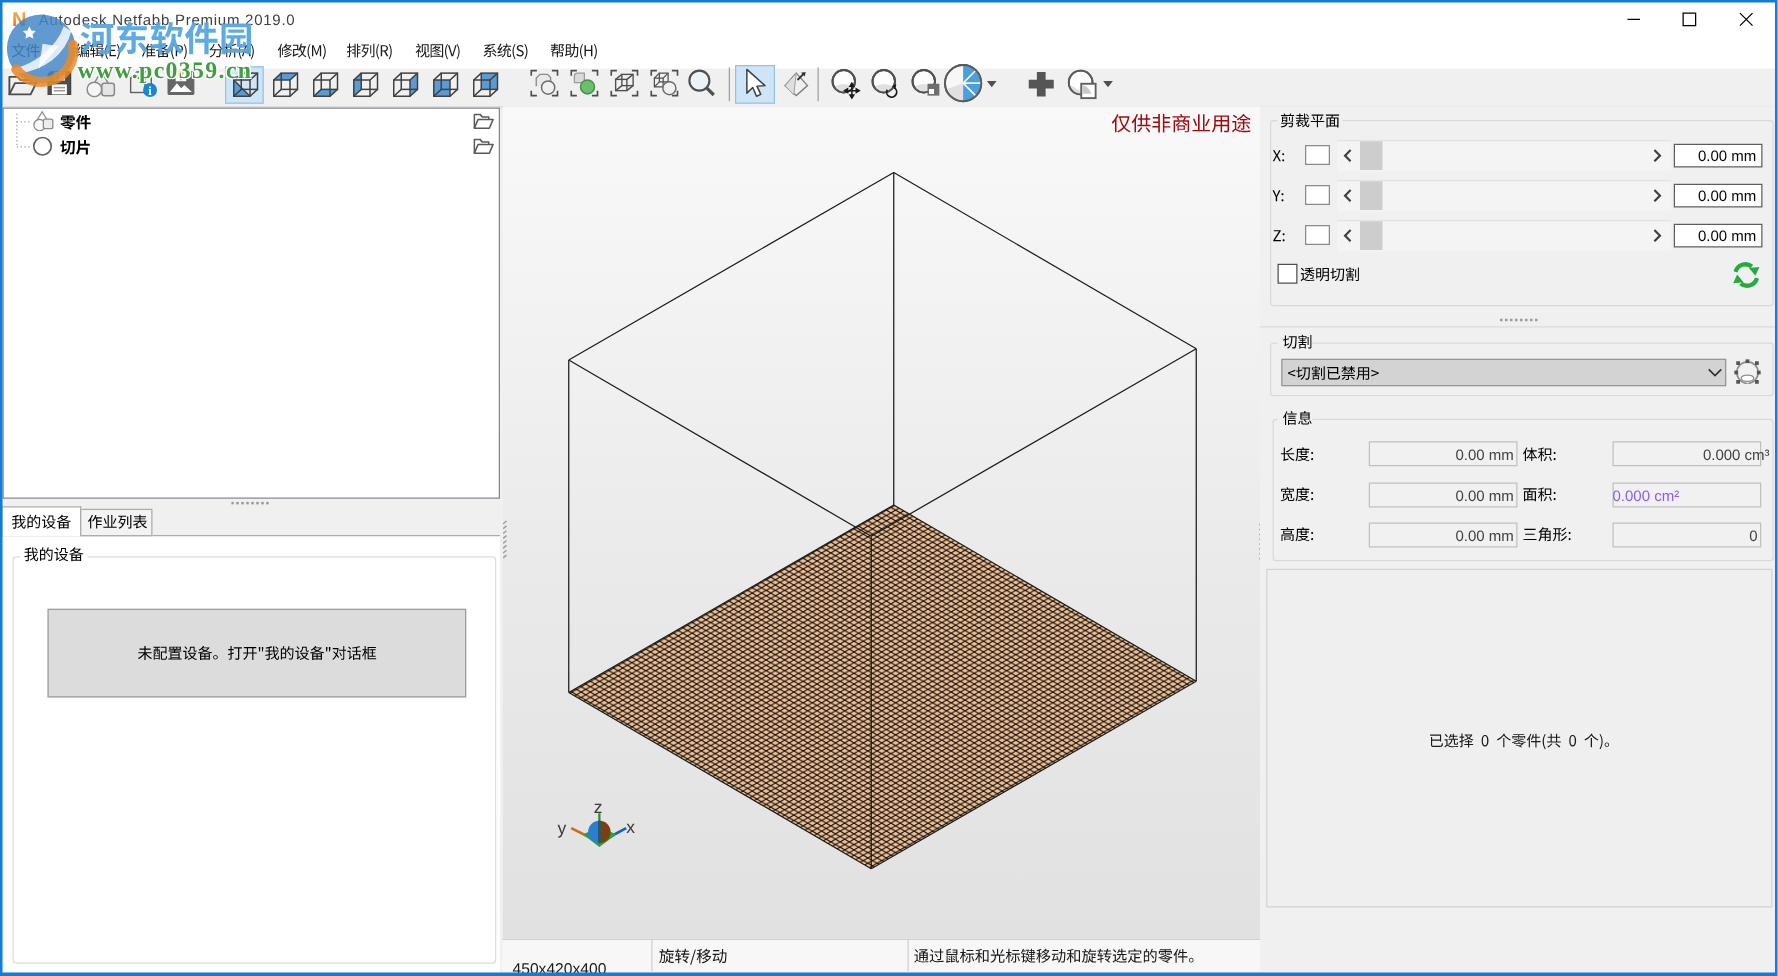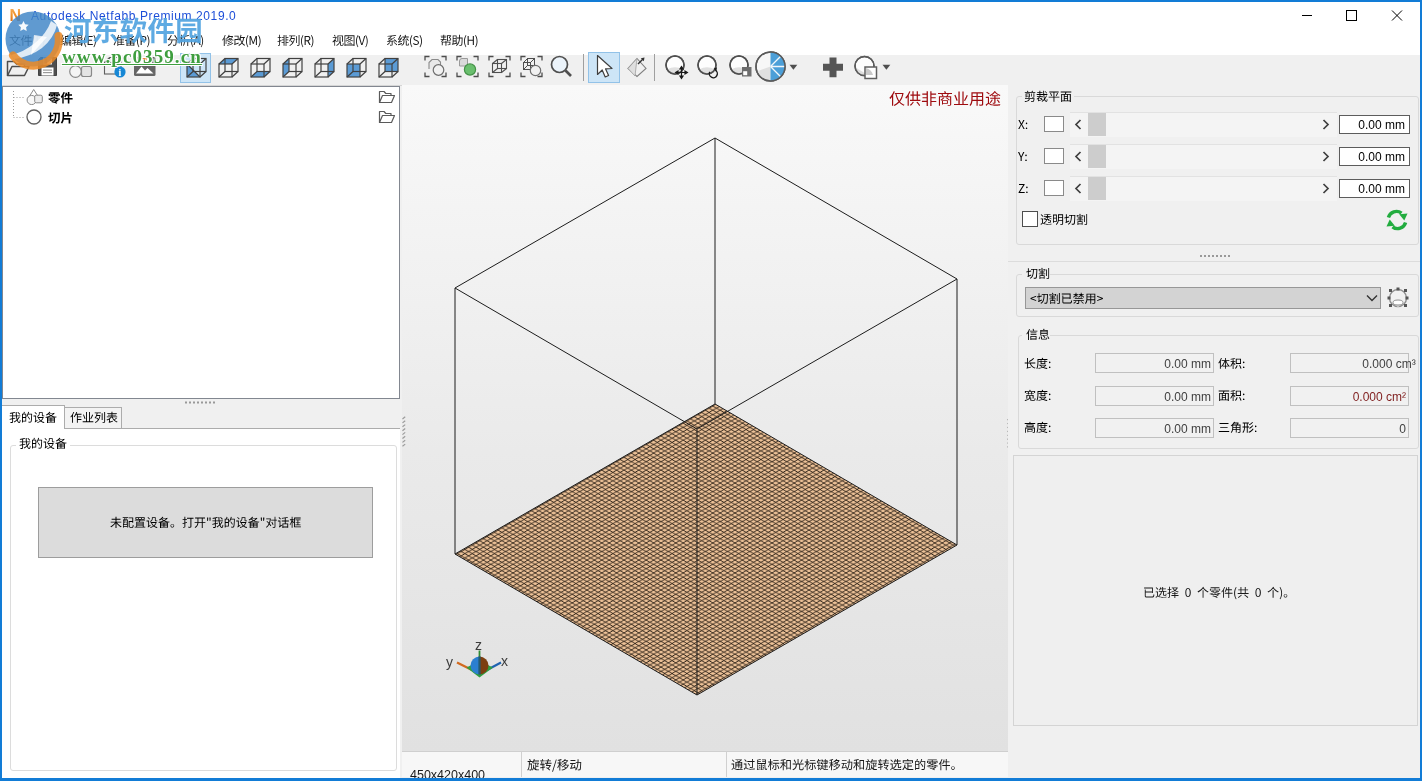--- a/index.html
+++ b/index.html
@@ -7,21 +7,21 @@
 <svg style="position:absolute;left:9px;top:6px" width="18" height="17">
       <defs>
         <linearGradient id="ng" x1="0" y1="0" x2="0" y2="1">
           <stop offset="0" stop-color="#f8b45c"></stop>
           <stop offset="0.5" stop-color="#ef8f28"></stop>
           <stop offset="1" stop-color="#cd5f0e"></stop>
         </linearGradient>
       </defs>
       <text x="0.5" y="15" font-family="Liberation Sans, sans-serif" font-size="16" font-weight="bold" fill="url(#ng)">N</text>
     </svg>
-<div style="position:absolute;left:31px;top:9px;font:normal 12px 'Liberation Sans', sans-serif;color:#1d4ed8;letter-spacing:0.6px;white-space:pre;">Autodesk Netfabb Premium 2019.0</div>
+<div style="position:absolute;left:31px;top:9px;font:normal 12px 'Liberation Sans', sans-serif;color:#404040;letter-spacing:0.6px;white-space:pre;">Autodesk Netfabb Premium 2019.0</div>
 <svg style="position:absolute;left:1296px;top:8px" width="120" height="14">
       <g stroke="#000" stroke-width="1" fill="none">
         <path d="M6 7.5 H16"></path>
         <rect x="50.5" y="2.5" width="10" height="10"></rect>
         <path d="M96 2.5 L106 12.5 M106 2.5 L96 12.5"></path>
       </g>
     </svg>
 <svg style="position:absolute;left:9.0px;top:30.6px;overflow:visible" width="39" height="18">
       <path transform="translate(0,13.9)" d="M5.1 -9.9C5.4 -9.3 5.8 -8.5 6.0 -8.0L7.0 -8.3C6.8 -8.8 6.4 -9.6 6.0 -10.2ZM0.6 -8.0V-7.1H2.5C3.2 -5.3 4.1 -3.7 5.4 -2.4C4.0 -1.3 2.4 -0.5 0.4 0.1C0.6 0.3 0.9 0.7 1.0 0.9C3.0 0.3 4.7 -0.6 6.0 -1.8C7.4 -0.6 9.0 0.3 11.0 0.9C11.1 0.6 11.4 0.2 11.6 0.0C9.7 -0.4 8.1 -1.3 6.7 -2.4C7.9 -3.6 8.9 -5.2 9.6 -7.1H11.4V-8.0ZM6.0 -3.0C4.9 -4.2 4.0 -5.5 3.4 -7.1H8.5C7.9 -5.5 7.1 -4.1 6.0 -3.0Z M15.3 -4.1V-3.2H18.7V1.0H19.6V-3.2H22.9V-4.1H19.6V-6.7H22.4V-7.6H19.6V-9.9H18.7V-7.6H17.1C17.2 -8.2 17.4 -8.7 17.5 -9.3L16.6 -9.5C16.4 -7.9 15.9 -6.4 15.2 -5.4C15.4 -5.3 15.8 -5.0 15.9 -4.9C16.2 -5.4 16.6 -6.0 16.8 -6.7H18.7V-4.1ZM14.7 -10.0C14.0 -8.2 13.0 -6.4 11.8 -5.2C12.0 -5.0 12.3 -4.6 12.3 -4.4C12.7 -4.8 13.1 -5.2 13.5 -5.8V0.9H14.3V-7.2C14.8 -8.0 15.2 -8.9 15.5 -9.8Z M25.8 2.4 26.4 2.1C25.4 0.3 24.9 -1.7 24.9 -3.7C24.9 -5.8 25.4 -7.8 26.4 -9.5L25.8 -9.8C24.7 -8.0 24.0 -6.1 24.0 -3.7C24.0 -1.4 24.7 0.6 25.8 2.4Z M27.6 0.0H28.7V-3.9H32.1V-4.9H28.7V-7.9H32.7V-8.8H27.6Z M33.7 2.4C34.8 0.6 35.4 -1.4 35.4 -3.7C35.4 -6.1 34.8 -8.0 33.7 -9.8L33.0 -9.5C34.0 -7.8 34.5 -5.8 34.5 -3.7C34.5 -1.7 34.0 0.3 33.0 2.1Z" fill="#1a1a1a"></path>
     </svg>
@@ -507,21 +507,21 @@
 <div style="position:absolute;left:1290px;top:357px;font:normal 12px 'Liberation Sans', sans-serif;color:#404040;letter-spacing:0;white-space:pre;width:116px;text-align:center;padding-left:41px;">0.000 cm³</div>
 <svg style="position:absolute;left:1024.0px;top:386.1px;overflow:visible" width="31" height="18">
       <path transform="translate(0,13.9)" d="M6.3 -2.3V-0.3C6.3 0.6 6.6 0.8 7.8 0.8C8.1 0.8 9.8 0.8 10.0 0.8C11.1 0.8 11.4 0.4 11.5 -1.4C11.3 -1.5 10.9 -1.6 10.7 -1.8C10.7 -0.2 10.6 0.0 10.0 0.0C9.6 0.0 8.2 0.0 7.9 0.0C7.3 0.0 7.2 -0.0 7.2 -0.4V-2.3ZM5.3 -3.8V-2.8C5.3 -1.9 5.0 -0.5 0.5 0.4C0.7 0.6 1.0 0.9 1.1 1.1C5.7 0.1 6.3 -1.6 6.3 -2.8V-3.8ZM2.4 -5.0V-1.2H3.3V-4.2H8.6V-1.3H9.6V-5.0ZM5.2 -9.9C5.3 -9.6 5.5 -9.3 5.6 -9.0H0.9V-6.8H1.8V-8.2H10.2V-6.8H11.1V-9.0H6.7C6.6 -9.4 6.3 -9.9 6.1 -10.2ZM7.2 -7.8V-7.0H4.8V-7.8H3.9V-7.0H2.1V-6.3H3.9V-5.4H4.8V-6.3H7.2V-5.4H8.1V-6.3H9.9V-7.0H8.1V-7.8Z M16.6 -7.7V-6.7H14.7V-5.9H16.6V-3.9H21.3V-5.9H23.2V-6.7H21.3V-7.7H20.4V-6.7H17.5V-7.7ZM20.4 -5.9V-4.7H17.5V-5.9ZM21.1 -2.4C20.6 -1.8 19.8 -1.3 18.9 -0.9C18.1 -1.3 17.4 -1.8 16.9 -2.4ZM14.9 -3.2V-2.4H16.4L16.0 -2.3C16.5 -1.6 17.2 -1.0 18.0 -0.6C16.8 -0.2 15.6 0.0 14.3 0.1C14.4 0.3 14.6 0.7 14.7 0.9C16.2 0.7 17.6 0.4 18.9 -0.1C20.1 0.4 21.5 0.8 23.0 1.0C23.1 0.7 23.4 0.4 23.5 0.2C22.2 0.1 21.0 -0.2 19.9 -0.6C21.0 -1.1 21.9 -1.9 22.4 -2.9L21.8 -3.2L21.7 -3.2ZM17.7 -9.9C17.8 -9.6 18.0 -9.2 18.2 -8.9H13.5V-5.6C13.5 -3.8 13.4 -1.3 12.4 0.6C12.7 0.6 13.1 0.8 13.2 1.0C14.3 -0.9 14.4 -3.7 14.4 -5.6V-8.0H23.4V-8.9H19.2C19.0 -9.3 18.8 -9.8 18.6 -10.1Z M25.7 -4.7C26.1 -4.7 26.5 -5.0 26.5 -5.5C26.5 -6.0 26.1 -6.4 25.7 -6.4C25.2 -6.4 24.9 -6.0 24.9 -5.5C24.9 -5.0 25.2 -4.7 25.7 -4.7ZM25.7 0.2C26.1 0.2 26.5 -0.2 26.5 -0.7C26.5 -1.2 26.1 -1.5 25.7 -1.5C25.2 -1.5 24.9 -1.2 24.9 -0.7C24.9 -0.2 25.2 0.2 25.7 0.2Z" fill="#000"></path>
     </svg>
 <div style="position:absolute;left:1095px;top:385.5px;width:119px;height:20px;background:#f1f1f1;border:1px solid #c0c0c0;box-sizing:border-box"></div>
 <div style="position:absolute;left:1095px;top:389.5px;font:normal 12px 'Liberation Sans', sans-serif;color:#404040;letter-spacing:0;white-space:pre;width:116px;text-align:right;">0.00 mm</div>
 <svg style="position:absolute;left:1218.0px;top:386.1px;overflow:visible" width="31" height="18">
       <path transform="translate(0,13.9)" d="M4.7 -4.0H7.2V-2.7H4.7ZM4.7 -4.7V-6.1H7.2V-4.7ZM4.7 -1.9H7.2V-0.5H4.7ZM0.7 -9.3V-8.4H5.3C5.2 -7.9 5.1 -7.4 5.0 -6.9H1.2V1.0H2.1V0.3H9.8V1.0H10.8V-6.9H5.9L6.4 -8.4H11.3V-9.3ZM2.1 -0.5V-6.1H3.8V-0.5ZM9.8 -0.5H8.0V-6.1H9.8Z M21.1 -2.5C21.7 -1.4 22.4 -0.0 22.7 0.9L23.5 0.5C23.2 -0.4 22.6 -1.7 21.9 -2.8ZM18.7 -2.7C18.3 -1.5 17.7 -0.3 16.9 0.4C17.2 0.6 17.5 0.8 17.7 0.9C18.5 0.1 19.2 -1.2 19.6 -2.5ZM18.7 -8.4H22.1V-4.8H18.7ZM17.8 -9.2V-3.9H23.0V-9.2ZM16.8 -10.0C15.7 -9.6 13.9 -9.2 12.4 -9.0C12.5 -8.8 12.6 -8.5 12.7 -8.3C13.3 -8.4 14.0 -8.5 14.7 -8.6V-6.6H12.6V-5.8H14.5C14.0 -4.4 13.2 -2.9 12.4 -2.0C12.5 -1.8 12.8 -1.4 12.9 -1.2C13.5 -1.9 14.2 -3.1 14.7 -4.3V1.0H15.5V-4.6C16.0 -4.0 16.6 -3.1 16.8 -2.6L17.4 -3.4C17.1 -3.8 15.9 -5.2 15.5 -5.6V-5.8H17.4V-6.6H15.5V-8.8C16.2 -8.9 16.8 -9.1 17.3 -9.3Z M25.7 -4.7C26.1 -4.7 26.5 -5.0 26.5 -5.5C26.5 -6.0 26.1 -6.4 25.7 -6.4C25.2 -6.4 24.9 -6.0 24.9 -5.5C24.9 -5.0 25.2 -4.7 25.7 -4.7ZM25.7 0.2C26.1 0.2 26.5 -0.2 26.5 -0.7C26.5 -1.2 26.1 -1.5 25.7 -1.5C25.2 -1.5 24.9 -1.2 24.9 -0.7C24.9 -0.2 25.2 0.2 25.7 0.2Z" fill="#000"></path>
     </svg>
 <div style="position:absolute;left:1290px;top:385.5px;width:119px;height:20px;background:#f1f1f1;border:1px solid #c0c0c0;box-sizing:border-box"></div>
-<div style="position:absolute;left:1290px;top:389.5px;font:normal 12px 'Liberation Sans', sans-serif;color:#7f1d1d;letter-spacing:0;white-space:pre;width:116px;text-align:right;">0.000 cm²</div>
+<div style="position:absolute;left:1290px;top:389.5px;font:normal 12px 'Liberation Sans', sans-serif;color:#8b5cf6;letter-spacing:0;white-space:pre;width:116px;text-align:left;">0.000 cm²</div>
 <svg style="position:absolute;left:1024.0px;top:418.1px;overflow:visible" width="31" height="18">
       <path transform="translate(0,13.9)" d="M3.4 -6.7H8.6V-5.6H3.4ZM2.5 -7.4V-5.0H9.6V-7.4ZM5.3 -9.9 5.6 -8.8H0.7V-8.0H11.2V-8.8H6.6C6.5 -9.2 6.3 -9.7 6.2 -10.1ZM1.2 -4.3V0.9H2.0V-3.5H10.0V0.0C10.0 0.1 9.9 0.2 9.8 0.2C9.6 0.2 9.0 0.2 8.5 0.2C8.6 0.4 8.8 0.6 8.8 0.9C9.6 0.9 10.1 0.9 10.4 0.8C10.8 0.6 10.9 0.4 10.9 0.0V-4.3ZM3.4 -2.8V0.3H4.2V-0.3H8.5V-2.8ZM4.2 -2.1H7.7V-1.0H4.2Z M16.6 -7.7V-6.7H14.7V-5.9H16.6V-3.9H21.3V-5.9H23.2V-6.7H21.3V-7.7H20.4V-6.7H17.5V-7.7ZM20.4 -5.9V-4.7H17.5V-5.9ZM21.1 -2.4C20.6 -1.8 19.8 -1.3 18.9 -0.9C18.1 -1.3 17.4 -1.8 16.9 -2.4ZM14.9 -3.2V-2.4H16.4L16.0 -2.3C16.5 -1.6 17.2 -1.0 18.0 -0.6C16.8 -0.2 15.6 0.0 14.3 0.1C14.4 0.3 14.6 0.7 14.7 0.9C16.2 0.7 17.6 0.4 18.9 -0.1C20.1 0.4 21.5 0.8 23.0 1.0C23.1 0.7 23.4 0.4 23.5 0.2C22.2 0.1 21.0 -0.2 19.9 -0.6C21.0 -1.1 21.9 -1.9 22.4 -2.9L21.8 -3.2L21.7 -3.2ZM17.7 -9.9C17.8 -9.6 18.0 -9.2 18.2 -8.9H13.5V-5.6C13.5 -3.8 13.4 -1.3 12.4 0.6C12.7 0.6 13.1 0.8 13.2 1.0C14.3 -0.9 14.4 -3.7 14.4 -5.6V-8.0H23.4V-8.9H19.2C19.0 -9.3 18.8 -9.8 18.6 -10.1Z M25.7 -4.7C26.1 -4.7 26.5 -5.0 26.5 -5.5C26.5 -6.0 26.1 -6.4 25.7 -6.4C25.2 -6.4 24.9 -6.0 24.9 -5.5C24.9 -5.0 25.2 -4.7 25.7 -4.7ZM25.7 0.2C26.1 0.2 26.5 -0.2 26.5 -0.7C26.5 -1.2 26.1 -1.5 25.7 -1.5C25.2 -1.5 24.9 -1.2 24.9 -0.7C24.9 -0.2 25.2 0.2 25.7 0.2Z" fill="#000"></path>
     </svg>
 <div style="position:absolute;left:1095px;top:417.5px;width:119px;height:20px;background:#f1f1f1;border:1px solid #c0c0c0;box-sizing:border-box"></div>
 <div style="position:absolute;left:1095px;top:421.5px;font:normal 12px 'Liberation Sans', sans-serif;color:#404040;letter-spacing:0;white-space:pre;width:116px;text-align:right;">0.00 mm</div>
 <svg style="position:absolute;left:1218.0px;top:418.1px;overflow:visible" width="43" height="18">
       <path transform="translate(0,13.9)" d="M1.5 -8.9V-8.0H10.5V-8.9ZM2.2 -5.0V-4.1H9.6V-5.0ZM0.8 -0.8V0.1H11.2V-0.8Z M15.2 -6.5H17.8V-5.0H15.2ZM15.2 -7.3H15.2C15.5 -7.7 15.9 -8.1 16.2 -8.5H19.5C19.3 -8.1 18.9 -7.7 18.6 -7.3ZM21.6 -6.5V-5.0H18.7V-6.5ZM16.0 -10.1C15.4 -8.9 14.3 -7.4 12.7 -6.3C12.9 -6.2 13.2 -5.9 13.3 -5.7C13.7 -5.9 14.0 -6.2 14.3 -6.4V-4.3C14.3 -2.8 14.1 -0.9 12.8 0.4C13.0 0.5 13.3 0.9 13.5 1.1C14.3 0.3 14.7 -0.8 15.0 -1.8H17.8V0.7H18.7V-1.8H21.6V-0.2C21.6 -0.0 21.5 0.0 21.3 0.0C21.1 0.0 20.4 0.1 19.6 0.0C19.8 0.3 19.9 0.7 20.0 0.9C20.9 0.9 21.6 0.9 22.0 0.8C22.4 0.6 22.5 0.3 22.5 -0.2V-7.3H19.6C20.1 -7.8 20.5 -8.4 20.8 -8.9L20.2 -9.3L20.1 -9.3H16.7L17.0 -9.9ZM15.2 -4.2H17.8V-2.6H15.1C15.2 -3.2 15.2 -3.7 15.2 -4.2ZM21.6 -4.2V-2.6H18.7V-4.2Z M34.2 -9.9C33.4 -8.9 32.0 -7.9 30.9 -7.3C31.1 -7.2 31.4 -6.9 31.5 -6.7C32.8 -7.4 34.1 -8.4 35.0 -9.5ZM34.5 -6.6C33.7 -5.5 32.2 -4.5 31.0 -3.8C31.2 -3.6 31.5 -3.4 31.7 -3.2C32.9 -3.9 34.4 -5.1 35.3 -6.2ZM34.8 -3.3C33.9 -1.8 32.2 -0.5 30.4 0.2C30.6 0.4 30.9 0.7 31.0 0.9C32.9 0.1 34.6 -1.3 35.6 -3.0ZM28.8 -8.5V-5.4H26.9V-8.5ZM24.5 -5.4V-4.5H26.1C26.0 -2.8 25.7 -1.0 24.4 0.4C24.7 0.6 25.0 0.8 25.1 1.0C26.6 -0.5 26.9 -2.5 26.9 -4.5H28.8V0.9H29.7V-4.5H31.0V-5.4H29.7V-8.5H30.9V-9.3H24.7V-8.5H26.1V-5.4Z M37.7 -4.7C38.1 -4.7 38.5 -5.0 38.5 -5.5C38.5 -6.0 38.1 -6.4 37.7 -6.4C37.2 -6.4 36.9 -6.0 36.9 -5.5C36.9 -5.0 37.2 -4.7 37.7 -4.7ZM37.7 0.2C38.1 0.2 38.5 -0.2 38.5 -0.7C38.5 -1.2 38.1 -1.5 37.7 -1.5C37.2 -1.5 36.9 -1.2 36.9 -0.7C36.9 -0.2 37.2 0.2 37.7 0.2Z" fill="#000"></path>
     </svg>
 <div style="position:absolute;left:1290px;top:417.5px;width:119px;height:20px;background:#f1f1f1;border:1px solid #c0c0c0;box-sizing:border-box"></div>
 <div style="position:absolute;left:1290px;top:421.5px;font:normal 12px 'Liberation Sans', sans-serif;color:#404040;letter-spacing:0;white-space:pre;width:116px;text-align:right;">0</div>
@@ -532,13 +532,13 @@
 <svg style="position:absolute;left:4px;top:10px" width="64" height="62" viewBox="0 0 64 62">
 <circle cx="29" cy="29" r="27.5" fill="#4287c7" opacity="0.84"></circle>
 <path d="M7 45 Q 20 42 31 33 Q 43 23 47 11 L 53 15 Q 50 28 38 38 Q 26 47 10 49 Z" fill="#fff" opacity="0.8"></path>
 <path d="M27 45 L43 27 L30 25 Z" fill="#fff" opacity="0.82"></path>
 <path d="M9 45.5 A 25.5 25.5 0 0 0 54.5 26" stroke="#ec8a24" stroke-width="8" fill="none" stroke-linecap="round" opacity="0.85"></path>
 <path d="M19.5 11 l1.6 3.3 3.6 0.5 -2.6 2.5 0.6 3.6 -3.2-1.7 -3.2 1.7 0.6-3.6 -2.6-2.5 3.6-0.5 Z" fill="#fff" opacity="0.95"></path>
 </svg>
 <svg style="position:absolute;left:64.0px;top:8.6px;overflow:visible" width="143" height="41">
       <path transform="translate(0,31.9)" d="M0.6 -13.0C2.2 -12.2 4.6 -10.8 5.7 -10.0L7.5 -12.8C6.3 -13.5 3.9 -14.7 2.3 -15.5ZM1.3 -0.1 4.1 2.1C5.7 -0.6 7.5 -3.7 8.9 -6.6L6.5 -8.8C4.9 -5.6 2.8 -2.1 1.3 -0.1ZM1.8 -20.6C3.4 -19.7 5.7 -18.3 6.8 -17.5L8.7 -20.0V-18.5H21.3V-1.8C21.3 -1.2 21.1 -1.0 20.5 -0.9C19.7 -0.9 17.3 -0.9 15.1 -1.0C15.6 -0.1 16.3 1.5 16.4 2.4C19.5 2.4 21.5 2.4 22.9 1.8C24.2 1.3 24.7 0.3 24.7 -1.7V-18.5H26.7V-21.8H8.7V-20.2C7.5 -21.0 5.2 -22.2 3.7 -23.0ZM9.9 -15.6V-3.6H12.8V-5.4H19.0V-15.6ZM12.8 -12.7H15.9V-8.4H12.8Z M34.2 -7.2C33.2 -4.6 31.3 -2.1 29.4 -0.5C30.2 0.0 31.5 1.0 32.2 1.6C34.2 -0.2 36.2 -3.3 37.5 -6.2ZM46.1 -5.8C48.0 -3.7 50.2 -0.7 51.2 1.2L54.2 -0.4C53.2 -2.3 50.8 -5.1 48.8 -7.2ZM29.8 -19.9V-16.7H35.4C34.6 -15.3 33.9 -14.3 33.4 -13.8C32.6 -12.6 32.0 -12.0 31.2 -11.7C31.6 -10.8 32.2 -9.1 32.4 -8.4C32.6 -8.7 34.1 -8.8 35.6 -8.8H41.2V-1.6C41.2 -1.2 41.1 -1.1 40.6 -1.1C40.2 -1.0 38.7 -1.1 37.3 -1.1C37.8 -0.2 38.3 1.3 38.5 2.3C40.5 2.3 42.0 2.2 43.1 1.6C44.3 1.1 44.6 0.2 44.6 -1.5V-8.8H52.1L52.2 -12.0H44.6V-15.5H41.2V-12.0H36.3C37.4 -13.4 38.5 -15.0 39.5 -16.7H53.4V-19.9H41.3C41.8 -20.7 42.2 -21.5 42.6 -22.3L38.9 -23.6C38.4 -22.3 37.8 -21.1 37.2 -19.9Z M71.2 -23.4C70.8 -19.2 69.7 -15.1 67.9 -12.6C68.6 -12.2 70.0 -11.2 70.5 -10.8C71.5 -12.3 72.4 -14.2 73.1 -16.5H78.8C78.5 -14.8 78.1 -13.0 77.8 -11.8L80.4 -11.2C81.1 -13.2 81.8 -16.3 82.3 -19.0L80.1 -19.6L79.6 -19.4H73.8C74.1 -20.6 74.2 -21.8 74.4 -22.9ZM73.3 -14.0V-12.7C73.3 -9.2 72.9 -3.7 67.5 0.3C68.3 0.8 69.5 1.8 70.0 2.5C72.6 0.5 74.2 -1.9 75.1 -4.3C76.3 -1.3 77.9 1.0 80.4 2.4C80.8 1.6 81.9 0.3 82.6 -0.3C79.2 -2.0 77.3 -5.6 76.4 -9.9C76.4 -10.9 76.5 -11.8 76.5 -12.6V-14.0ZM57.9 -8.5C58.1 -8.8 59.2 -8.9 60.2 -8.9H62.8V-6.0C60.3 -5.7 58.0 -5.4 56.3 -5.2L57.0 -1.8L62.8 -2.8V2.4H65.7V-3.3L68.9 -3.8L68.7 -6.8L65.7 -6.4V-8.9H68.4L68.5 -11.9H65.7V-15.7H62.8V-11.9H60.9C61.6 -13.5 62.3 -15.3 63.0 -17.3H68.7V-20.4H64.0L64.6 -22.7L61.4 -23.3C61.2 -22.3 61.0 -21.3 60.7 -20.4H56.7V-17.3H59.8C59.3 -15.5 58.7 -14.1 58.5 -13.5C57.9 -12.3 57.5 -11.5 56.9 -11.3C57.2 -10.6 57.7 -9.1 57.9 -8.5Z M92.1 -10.0V-6.8H99.5V2.4H102.9V-6.8H110.0V-10.0H102.9V-14.8H108.6V-18.0H102.9V-23.0H99.5V-18.0H97.3C97.6 -19.1 97.8 -20.1 98.1 -21.2L94.9 -21.8C94.3 -18.5 93.1 -15.0 91.6 -12.8C92.4 -12.5 93.8 -11.7 94.5 -11.2C95.1 -12.2 95.7 -13.4 96.2 -14.8H99.5V-10.0ZM90.1 -23.3C88.7 -19.3 86.3 -15.4 83.9 -12.9C84.5 -12.1 85.4 -10.3 85.7 -9.5C86.2 -10.1 86.8 -10.8 87.3 -11.5V2.4H90.5V-16.4C91.5 -18.3 92.4 -20.3 93.2 -22.3Z M118.6 -17.4V-14.7H131.3V-17.4ZM117.2 -12.8V-10.1H120.7C120.4 -7.3 119.6 -5.6 116.5 -4.5C117.2 -4.0 117.9 -2.8 118.2 -2.1C122.2 -3.6 123.3 -6.1 123.6 -10.1H125.5V-6.1C125.5 -3.6 126.0 -2.8 128.2 -2.8C128.7 -2.8 129.7 -2.8 130.1 -2.8C131.9 -2.8 132.6 -3.6 132.9 -6.8C132.1 -7.0 130.9 -7.4 130.4 -7.9C130.3 -5.7 130.2 -5.3 129.8 -5.3C129.6 -5.3 128.9 -5.3 128.8 -5.3C128.4 -5.3 128.3 -5.4 128.3 -6.1V-10.1H132.5V-12.8ZM113.2 -22.2V2.4H116.5V1.3H133.3V2.4H136.8V-22.2ZM116.5 -1.8V-19.1H133.3V-1.8Z" fill="#55a5e0" opacity="0.95"></path>
     </svg>
-<div style="position:absolute;left:62px;top:46px;font:bold 19px 'Liberation Serif', serif;color:#3f9e3f;letter-spacing:1.1px;text-shadow:1px 1px 0 #fff,-1px -1px 0 #fff,1px -1px 0 #fff,-1px 1px 0 #fff;text-decoration:underline;">www.pc0359.cn</div>
+<div style="position:absolute;left:62px;top:46px;font:bold 19px 'Liberation Serif', serif;color:#3f9e3f;letter-spacing:1.1px;text-shadow:1px 1px 0 #fff,-1px -1px 0 #fff,1px -1px 0 #fff,-1px 1px 0 #fff;">www.pc0359.cn</div>
 </div>
 </body></html>

